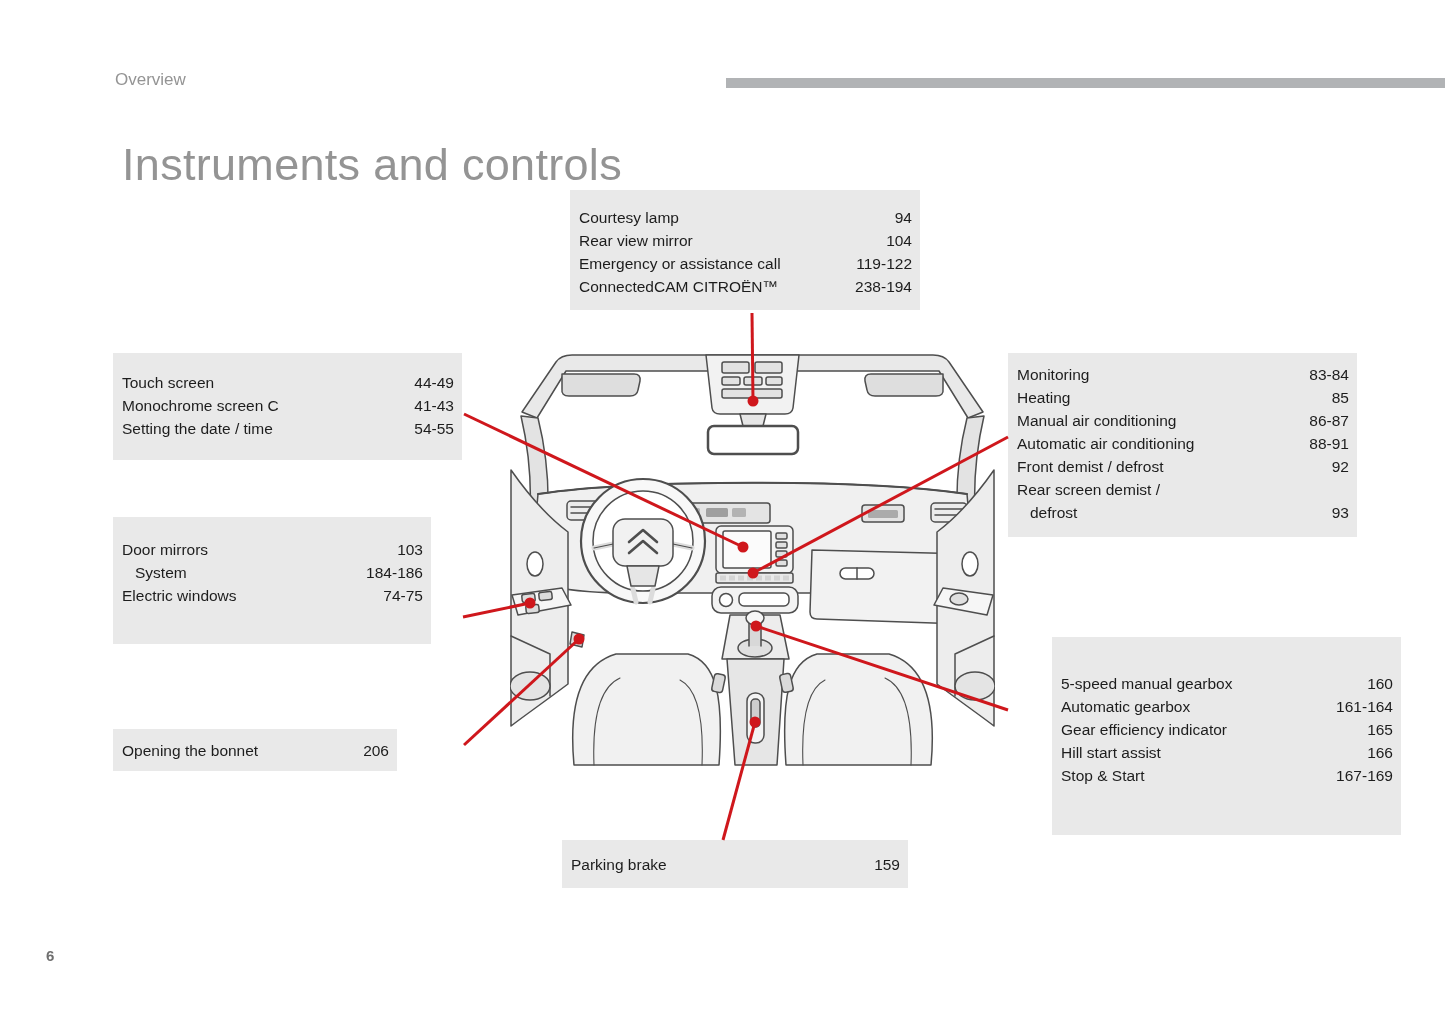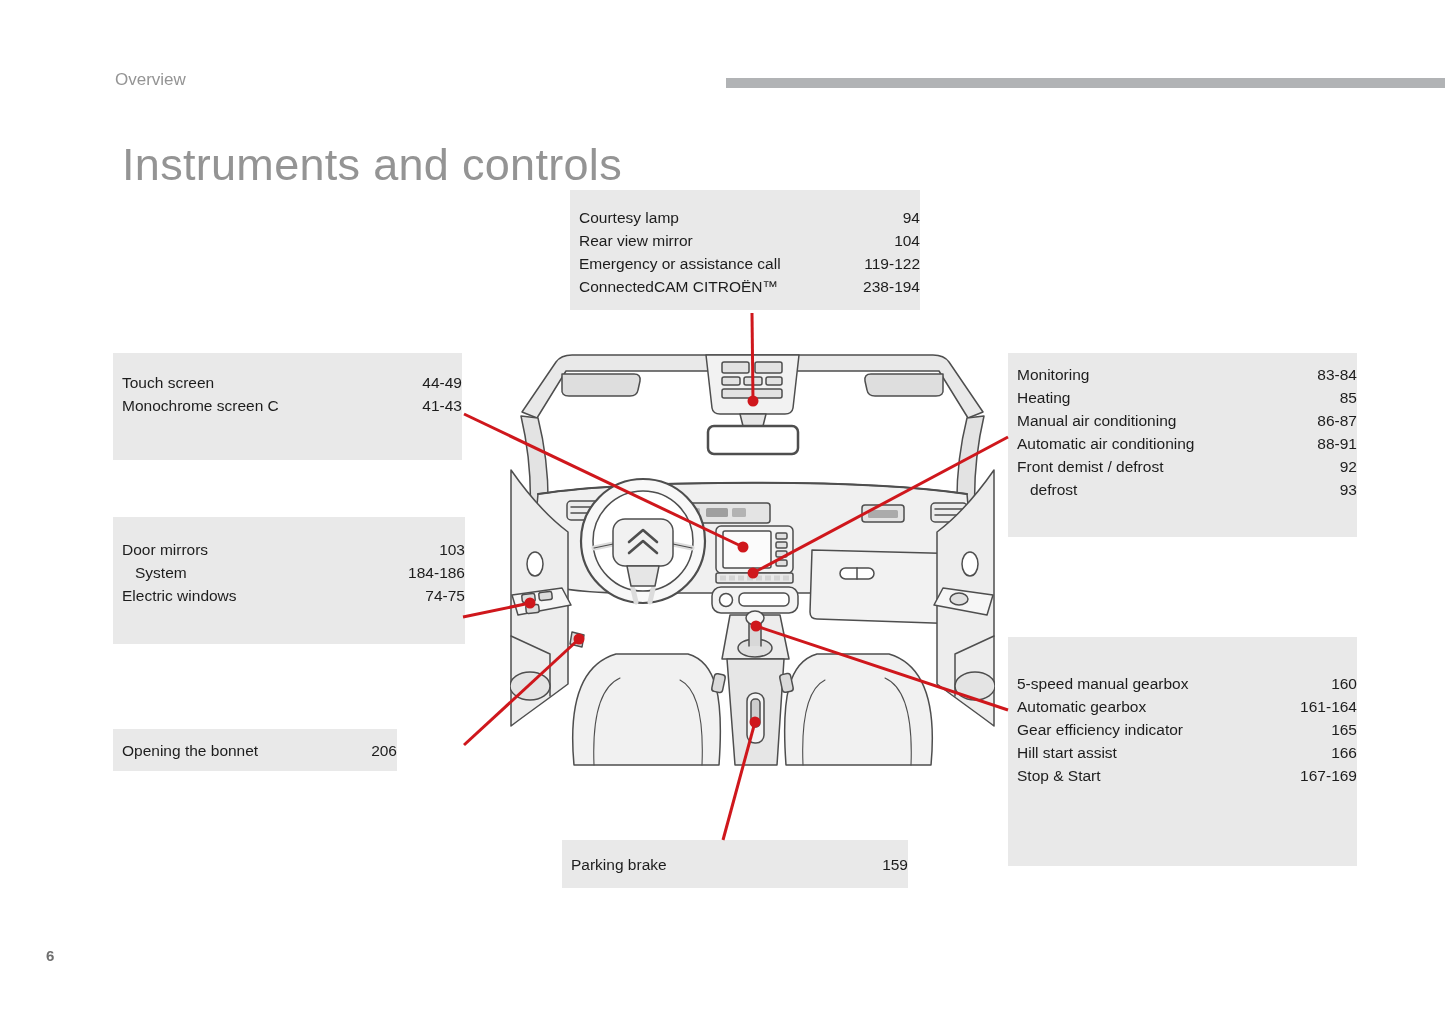--- a/index.html
+++ b/index.html
@@ -15,33 +15,33 @@
     font-family:"Liberation Sans", sans-serif;overflow:hidden;
   }
   .eyebrow{position:absolute;left:115px;top:70px;font-size:17px;color:var(--title-gray);}
   .topbar{position:absolute;left:726px;top:78px;width:719px;height:10px;background:var(--bar-gray);}
   .title{position:absolute;left:112px;top:129px;margin:10px;font-size:45px;font-weight:400;color:var(--title-gray);letter-spacing:.3px;}
   .pagenum{position:absolute;left:46px;top:947px;font-size:15px;font-weight:bold;color:#6f6f6f;}
 
   .callout{
     position:absolute;background:var(--box-bg);color:var(--text-dark);
     font-size:15.5px;line-height:23px;box-sizing:border-box;
-    padding-left:9px;
+    padding-left:9px;padding-right:8px;
   }
   .row{display:flex;justify-content:space-between;}
   .row .lbl{white-space:pre;}
   .row .lbl.indent{padding-left:13px;}
   .row .pgs{text-align:right;white-space:nowrap;}
 
   .box-overhead{left:570px;top:190px;width:350px;height:120px;padding-top:16px;}
   .box-screens {left:113px;top:353px;width:349px;height:107px;padding-top:18px;}
-  .box-doors   {left:113px;top:517px;width:352px;height:127px;padding-top:21px;}
+  .box-doors   {left:113px;top:517px;width:318px;height:127px;padding-top:21px;}
   .box-bonnet  {left:113px;top:729px;width:284px;height:42px;padding-top:10px;}
   .box-climate {left:1008px;top:353px;width:349px;height:184px;padding-top:10px;}
-  .box-gearbox {left:1008px;top:637px;width:349px;height:229px;padding-top:35px;}
+  .box-gearbox {left:1052px;top:637px;width:349px;height:198px;padding-top:35px;}
   .box-parking {left:562px;top:840px;width:346px;height:48px;padding-top:13px;}
 
   #illu{position:absolute;left:510px;top:352px;width:485px;height:415px;}
   #connectors{position:absolute;left:0;top:0;width:1445px;height:1026px;pointer-events:none;}
 </style>
 </head>
 <body>
 
 <div class="page">
 
@@ -206,20 +206,24 @@
   <div class="callout box-screens">
     <div class="rows">
         <div class="row">
           <span class="lbl">Touch screen</span>
           <span class="pgs">44-49</span>
         </div>
         <div class="row">
           <span class="lbl">Monochrome screen C</span>
           <span class="pgs">41-43</span>
         </div>
+        <div class="row">
+          <span class="lbl">Setting the date / time</span>
+          <span class="pgs">54-55</span>
+        </div>
       </div>
   </div>
   <div class="callout box-doors">
     <div class="rows">
         <div class="row">
           <span class="lbl">Door mirrors</span>
           <span class="pgs">103</span>
         </div>
         <div class="row">
           <span class="lbl indent">System</span>
@@ -253,20 +257,24 @@
           <span class="lbl">Manual air conditioning</span>
           <span class="pgs">86-87</span>
         </div>
         <div class="row">
           <span class="lbl">Automatic air conditioning</span>
           <span class="pgs">88-91</span>
         </div>
         <div class="row">
           <span class="lbl">Front demist / defrost</span>
           <span class="pgs">92</span>
+        </div>
+        <div class="row">
+          <span class="lbl">Rear screen demist /</span>
+          <span class="pgs"></span>
         </div>
         <div class="row">
           <span class="lbl indent">defrost</span>
           <span class="pgs">93</span>
         </div>
       </div>
   </div>
   <div class="callout box-gearbox">
     <div class="rows">
         <div class="row">

